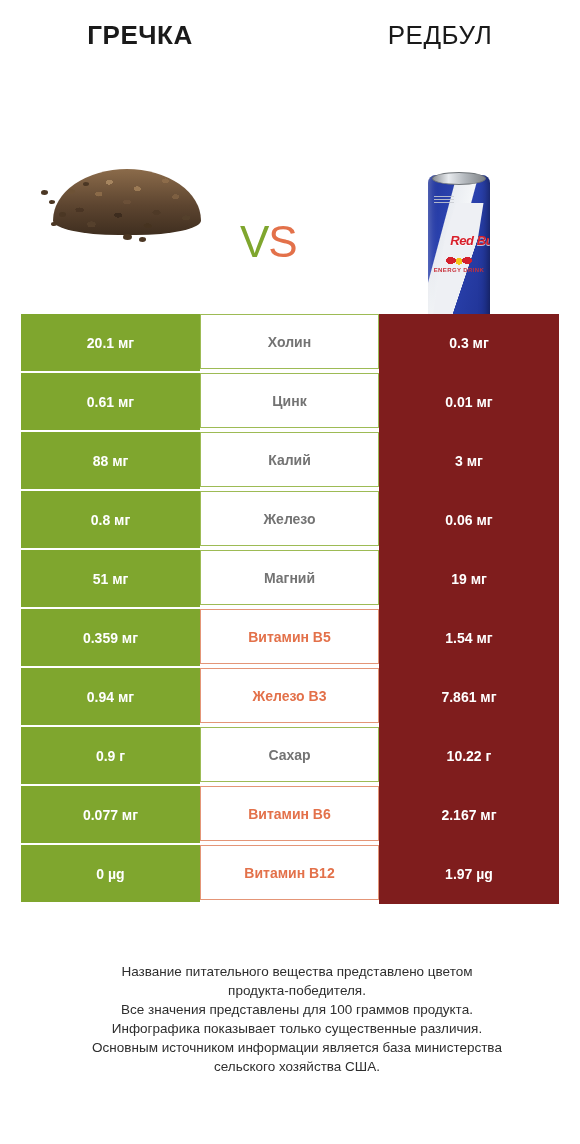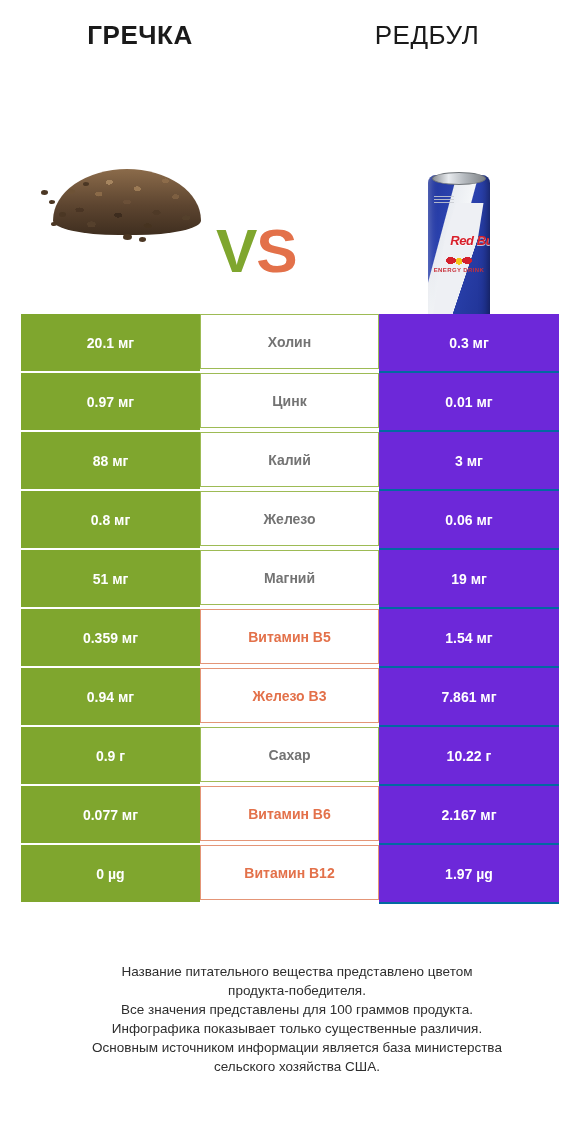--- a/index.html
+++ b/index.html
@@ -24,21 +24,21 @@
     position:absolute;
     top:20px;
     font-size:26px;
     font-weight:400;
     letter-spacing:0.5px;
     color:#1a1a1a;
     text-align:center;
     white-space:nowrap;
   }
   .title-left  { left:21px;  width:238px;font-weight:bold; }
-  .title-right { left:308px; width:238px;text-align:center; }
+  .title-right { left:321px; width:238px;text-align:center; }
 
   
   .hero {
     position:absolute;
     top:80px;
     left:0;
     width:580px;
     height:215px;
   }
 
@@ -75,24 +75,24 @@
   }
   .crumb {
     position:absolute;
     border-radius:46% 54% 50% 50% / 55% 45% 55% 45%;
     background:#4b3724;
   }
 
   
   .vs {
     position:absolute;
-    left:216px;
+    left:240px;
     top:140px;
-    font-size:62px;
-    font-weight:700;
+    font-size:44px;
+    font-weight:400;
     letter-spacing:-1px;
     line-height:1;
     white-space:nowrap;
   }
   .vs .v { color:#7FA62E; }
   .vs .s { color:#E3714A; }
 
   
   .can {
     position:absolute;
@@ -202,23 +202,23 @@
     white-space:nowrap;
   }
   .cell-left {
     width:179px;
     background:#7FA62E;
     color:#ffffff;
     border-bottom:2px solid #ffffff;
   }
   .cell-right {
     width:180px;
-    background:#6d28d9;
+    background:#7f1d1d;
     color:#ffffff;
-    border-bottom:2px solid #0369a1;
+    border-bottom:2px solid #7f1d1d;
   }
   .cell-mid {
     width:179px;
     background:#ffffff;
     border-bottom:2px solid #ffffff;
     position:relative;
   }
   .mid-inner {
     position:absolute;
     left:0; right:0; top:0; bottom:2px;
@@ -288,21 +288,21 @@
 
   <div class="table">
       <div class="row win-green">
         <div class="cell cell-left">20.1 мг</div>
         <div class="cell cell-mid">
           <div class="mid-inner">Холин</div>
         </div>
         <div class="cell cell-right">0.3 мг</div>
       </div>
       <div class="row win-green">
-        <div class="cell cell-left">0.97 мг</div>
+        <div class="cell cell-left">0.61 мг</div>
         <div class="cell cell-mid">
           <div class="mid-inner">Цинк</div>
         </div>
         <div class="cell cell-right">0.01 мг</div>
       </div>
       <div class="row win-green">
         <div class="cell cell-left">88 мг</div>
         <div class="cell cell-mid">
           <div class="mid-inner">Калий</div>
         </div>

